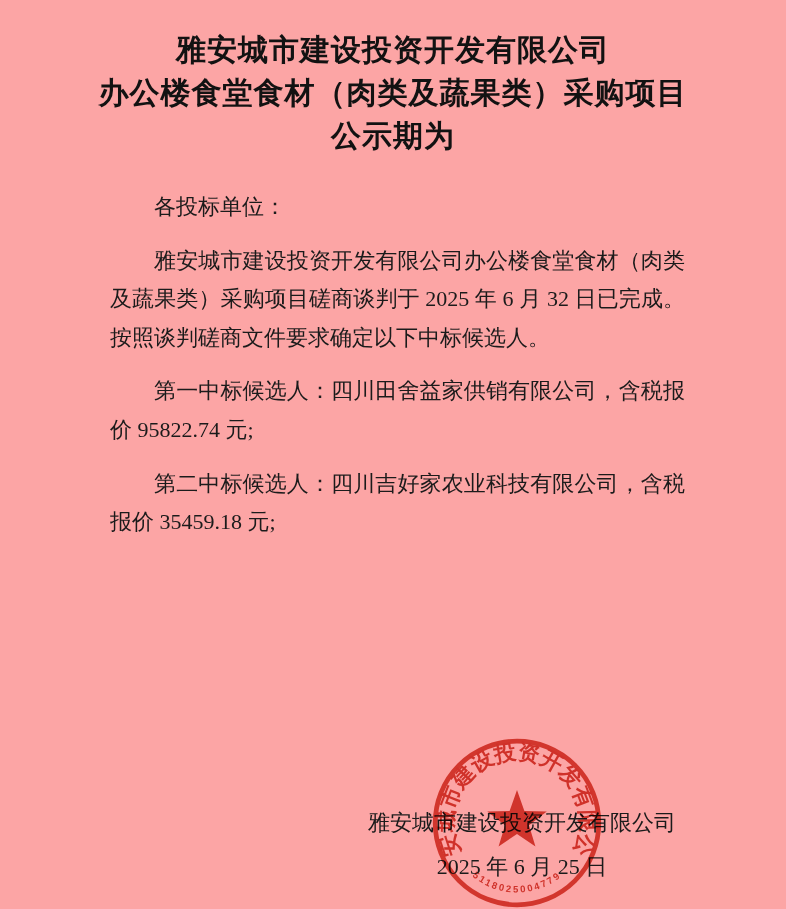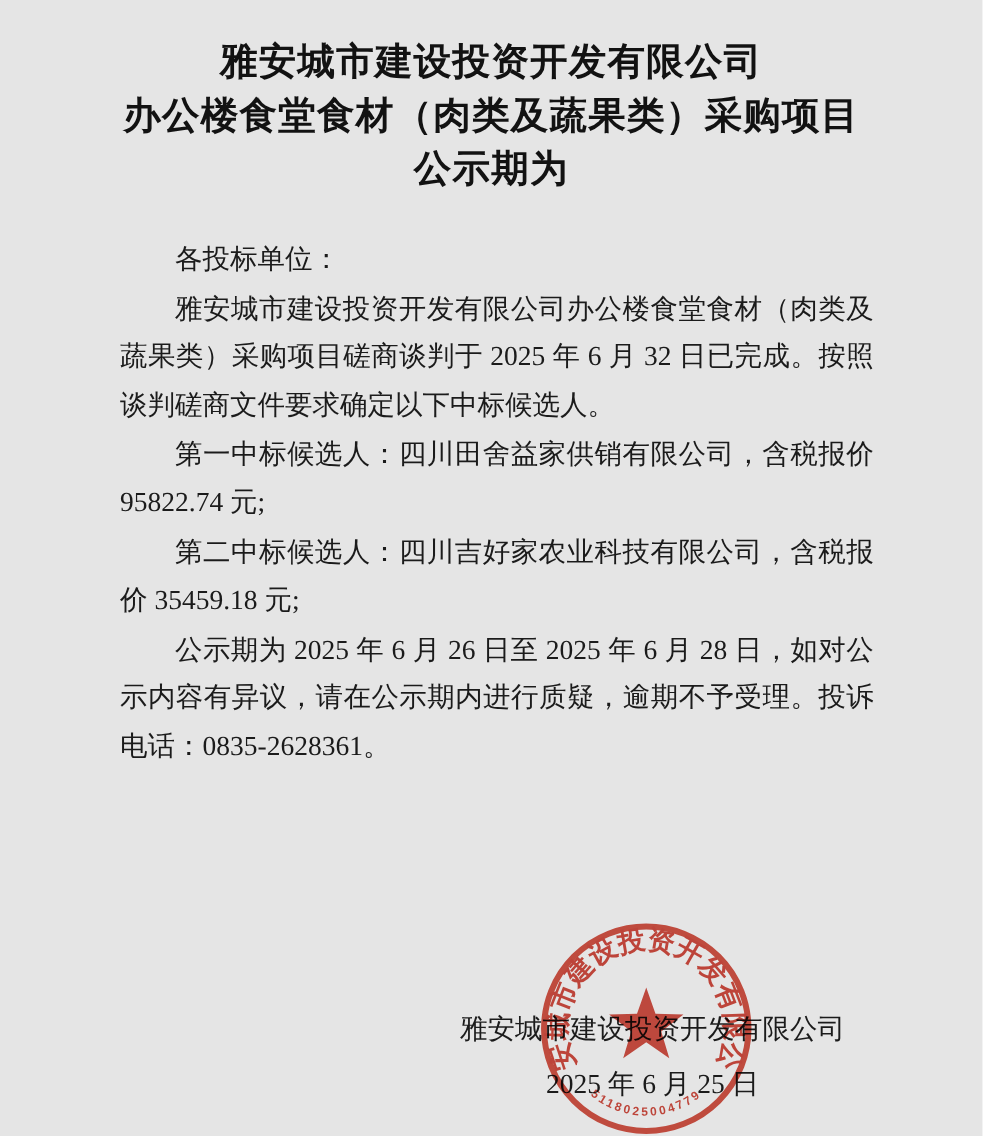--- a/index.html
+++ b/index.html
@@ -9,21 +9,21 @@
   body {
     width: 786px;
     height: 909px;
     position: relative;
     overflow: hidden;
     background: #fefefe;
   }
   .page {
     position: absolute;
     inset: 0;
-    background: #e5e5e5;
+    background: #fca5a5;
     color: #1c1c1c;
   }
   .doc-title {
     margin-top: 28px;
     text-align: center;
     font-family: "Liberation Sans", sans-serif;
     font-weight: bold;
     font-size: 30px;
     line-height: 43px;
     color: #121212;
@@ -31,21 +31,21 @@
   }
   .doc-body {
     margin: 31px 86px 0 95px;
     font-family: "Liberation Serif", serif;
     font-size: 22px;
     line-height: 38.6px;
     text-align: justify;
     color: #1b1b1b;
   }
   .doc-body p {
-    margin: 1px;
+    margin: 15px;
     text-indent: 2em;
   }
   .signature {
     position: absolute;
     top: 801px;
     right: 96px;
     width: 336px;
     text-align: center;
     font-family: "Liberation Serif", serif;
     font-size: 22px;
@@ -94,21 +94,20 @@
     <div>雅安城市建设投资开发有限公司</div>
     <div>办公楼食堂食材（肉类及蔬果类）采购项目</div>
     <div>公示期为</div>
   </div>
 
   <div class="doc-body">
     <p>各投标单位：</p>
     <p>雅安城市建设投资开发有限公司办公楼食堂食材（肉类及蔬果类）采购项目磋商谈判于 2025 年 6 月 32 日已完成。按照谈判磋商文件要求确定以下中标候选人。</p>
     <p>第一中标候选人：四川田舍益家供销有限公司，含税报价 95822.74 元;</p>
     <p>第二中标候选人：四川吉好家农业科技有限公司，含税报价 35459.18 元;</p>
-    <p>公示期为 2025 年 6 月 26 日至 2025 年 6 月 28 日，如对公示内容有异议，请在公示期内进行质疑，逾期不予受理。投诉电话：0835-2628361。</p>
   </div>
 
   <div class="signature">
     <div>雅安城市建设投资开发有限公司</div>
     <div>2025 年 6 月 25 日</div>
   </div>
 
   <svg class="seal" viewBox="0 0 200 200" aria-hidden="true">
     <defs>
       <path id="sealRingArc" d="M 33.9 130.9 A 73 73 0 1 1 166.1 130.9" fill="none"></path>

